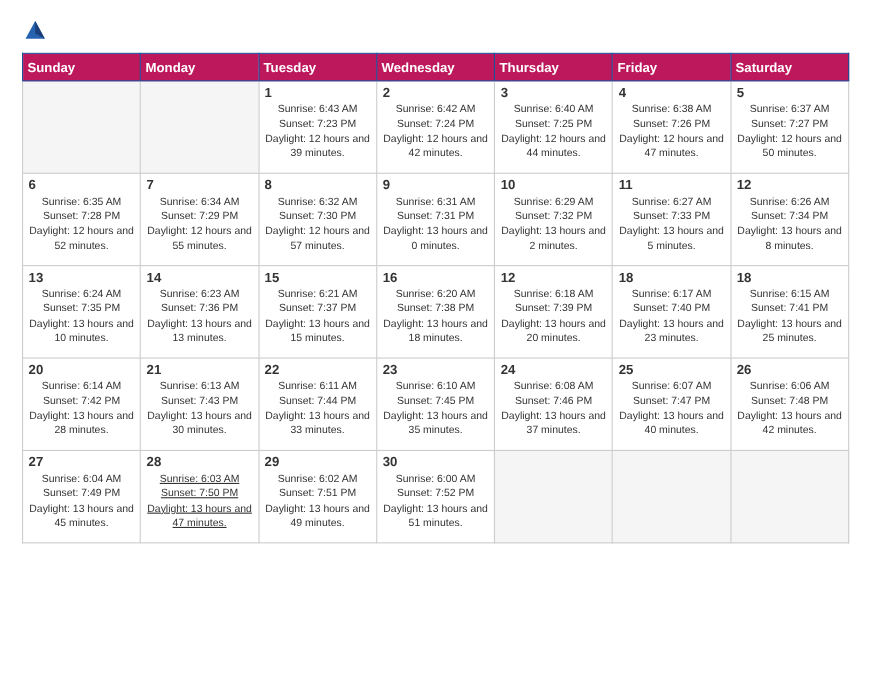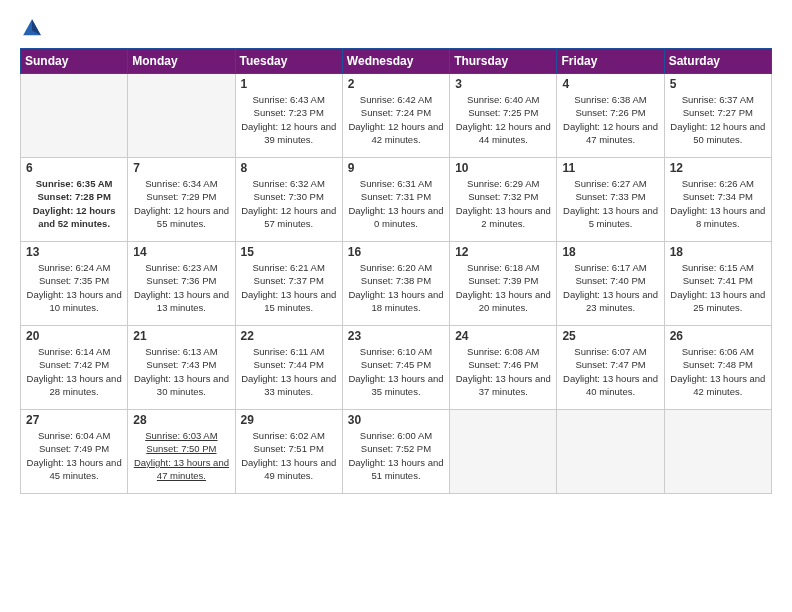--- a/index.html
+++ b/index.html
@@ -59,21 +59,21 @@
       font-size: 14px;
       color: #555;
       margin-top: 2px;
     }
     .calendar {
       width: 100%;
       border-collapse: collapse;
       border: 1px solid #ccc;
     }
     .calendar th {
-      background: #701a75;
+      background: #be185d;
       color: #fff;
       font-size: 12px;
       font-weight: bold;
       padding: 5px 4px;
       text-align: left;
       border: 1px solid #1e4f9a;
     }
     .calendar td {
       vertical-align: top;
       border: 1px solid #ccc;
@@ -168,21 +168,21 @@
           <td>
             <div class="day-number">5</div>
             <div class="day-info" style="white-space: pre-line;">Sunrise: 6:37 AM
 Sunset: 7:27 PM
 Daylight: 12 hours and 50 minutes.</div>
           </td>
         </tr>
         <tr>
           <td>
             <div class="day-number">6</div>
-            <div class="day-info" style="white-space: pre-line; font-weight: bold;">Sunrise: 6:35 AM
+            <div class="day-info" style="white-space: pre-line;">Sunrise: 6:35 AM
 Sunset: 7:28 PM
 Daylight: 12 hours and 52 minutes.</div>
           </td>
           <td>
             <div class="day-number">7</div>
             <div class="day-info" style="white-space: pre-line;">Sunrise: 6:34 AM
 Sunset: 7:29 PM
 Daylight: 12 hours and 55 minutes.</div>
           </td>
           <td>

